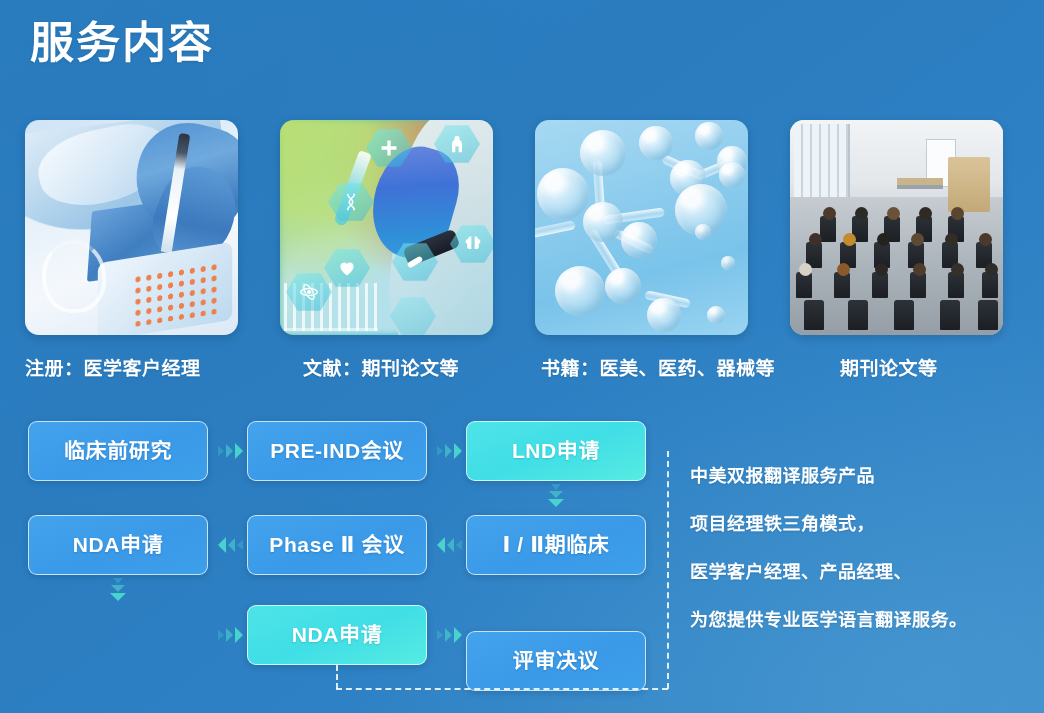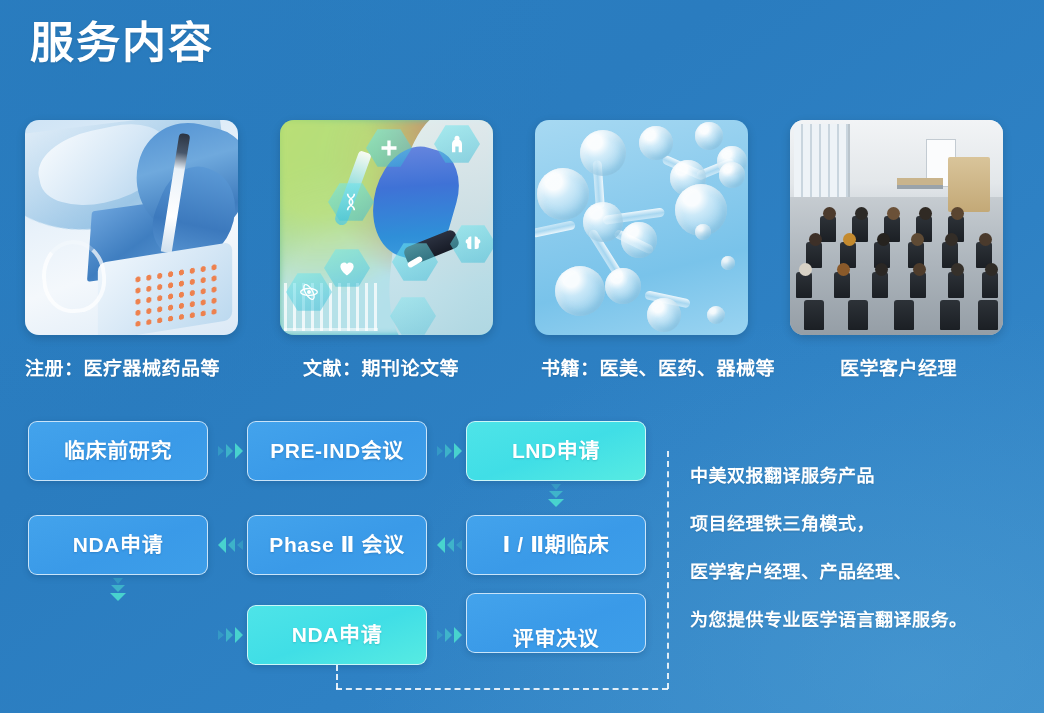--- a/index.html
+++ b/index.html
@@ -506,24 +506,24 @@
       <div class="row" style="top:176px;">
         <div class="seat" style="left:14px;width:20px;height:30px;"></div>
         <div class="seat" style="left:58px;width:20px;height:30px;"></div>
         <div class="seat" style="left:104px;width:20px;height:30px;"></div>
         <div class="seat" style="left:150px;width:20px;height:30px;"></div>
         <div class="seat" style="left:188px;width:20px;height:30px;"></div>
       </div>
     </div>
   </div>
 
-  <div class="caption" style="left:25px;top:353px;">注册：医疗器械药品等</div>
+  <div class="caption" style="left:25px;top:353px;">注册：医学客户经理</div>
   <div class="caption" style="left:303px;top:353px;">文献：期刊论文等</div>
   <div class="caption" style="left:541px;top:353px;">书籍：医美、医药、器械等</div>
-  <div class="caption" style="left:840px;top:353px;">医学客户经理</div>
+  <div class="caption" style="left:840px;top:353px;">期刊论文等</div>
 
   <div class="flow-box blue" style="left:28px;top:421px;">
     <span>临床前研究</span>
   </div>
   <div class="arrow-h right" style="left:218px;top:443px;">
       <i></i>
       <i></i>
       <i></i>
     </div>
   <div class="flow-box blue" style="left:247px;top:421px;">
@@ -576,21 +576,21 @@
       <i></i>
     </div>
   <div class="flow-box cyan" style="left:247px;top:605px;">
     <span>NDA申请</span>
   </div>
   <div class="arrow-h right" style="left:437px;top:627px;">
       <i></i>
       <i></i>
       <i></i>
     </div>
-  <div class="flow-box blue" style="left:466px;top:593px;align-items:flex-end;">
+  <div class="flow-box blue" style="left:466px;top:631px;">
     <span>评审决议</span>
   </div>
 
   <div class="dash-v" style="left:336px;top:665px;height:24px;"></div>
   <div class="dash-h" style="left:336px;top:688px;width:332px;"></div>
   <div class="dash-v" style="left:667px;top:451px;height:238px;"></div>
 
   <div id="desc-block">
     <p>中美双报翻译服务产品</p>
     <p>项目经理铁三角模式，</p>

